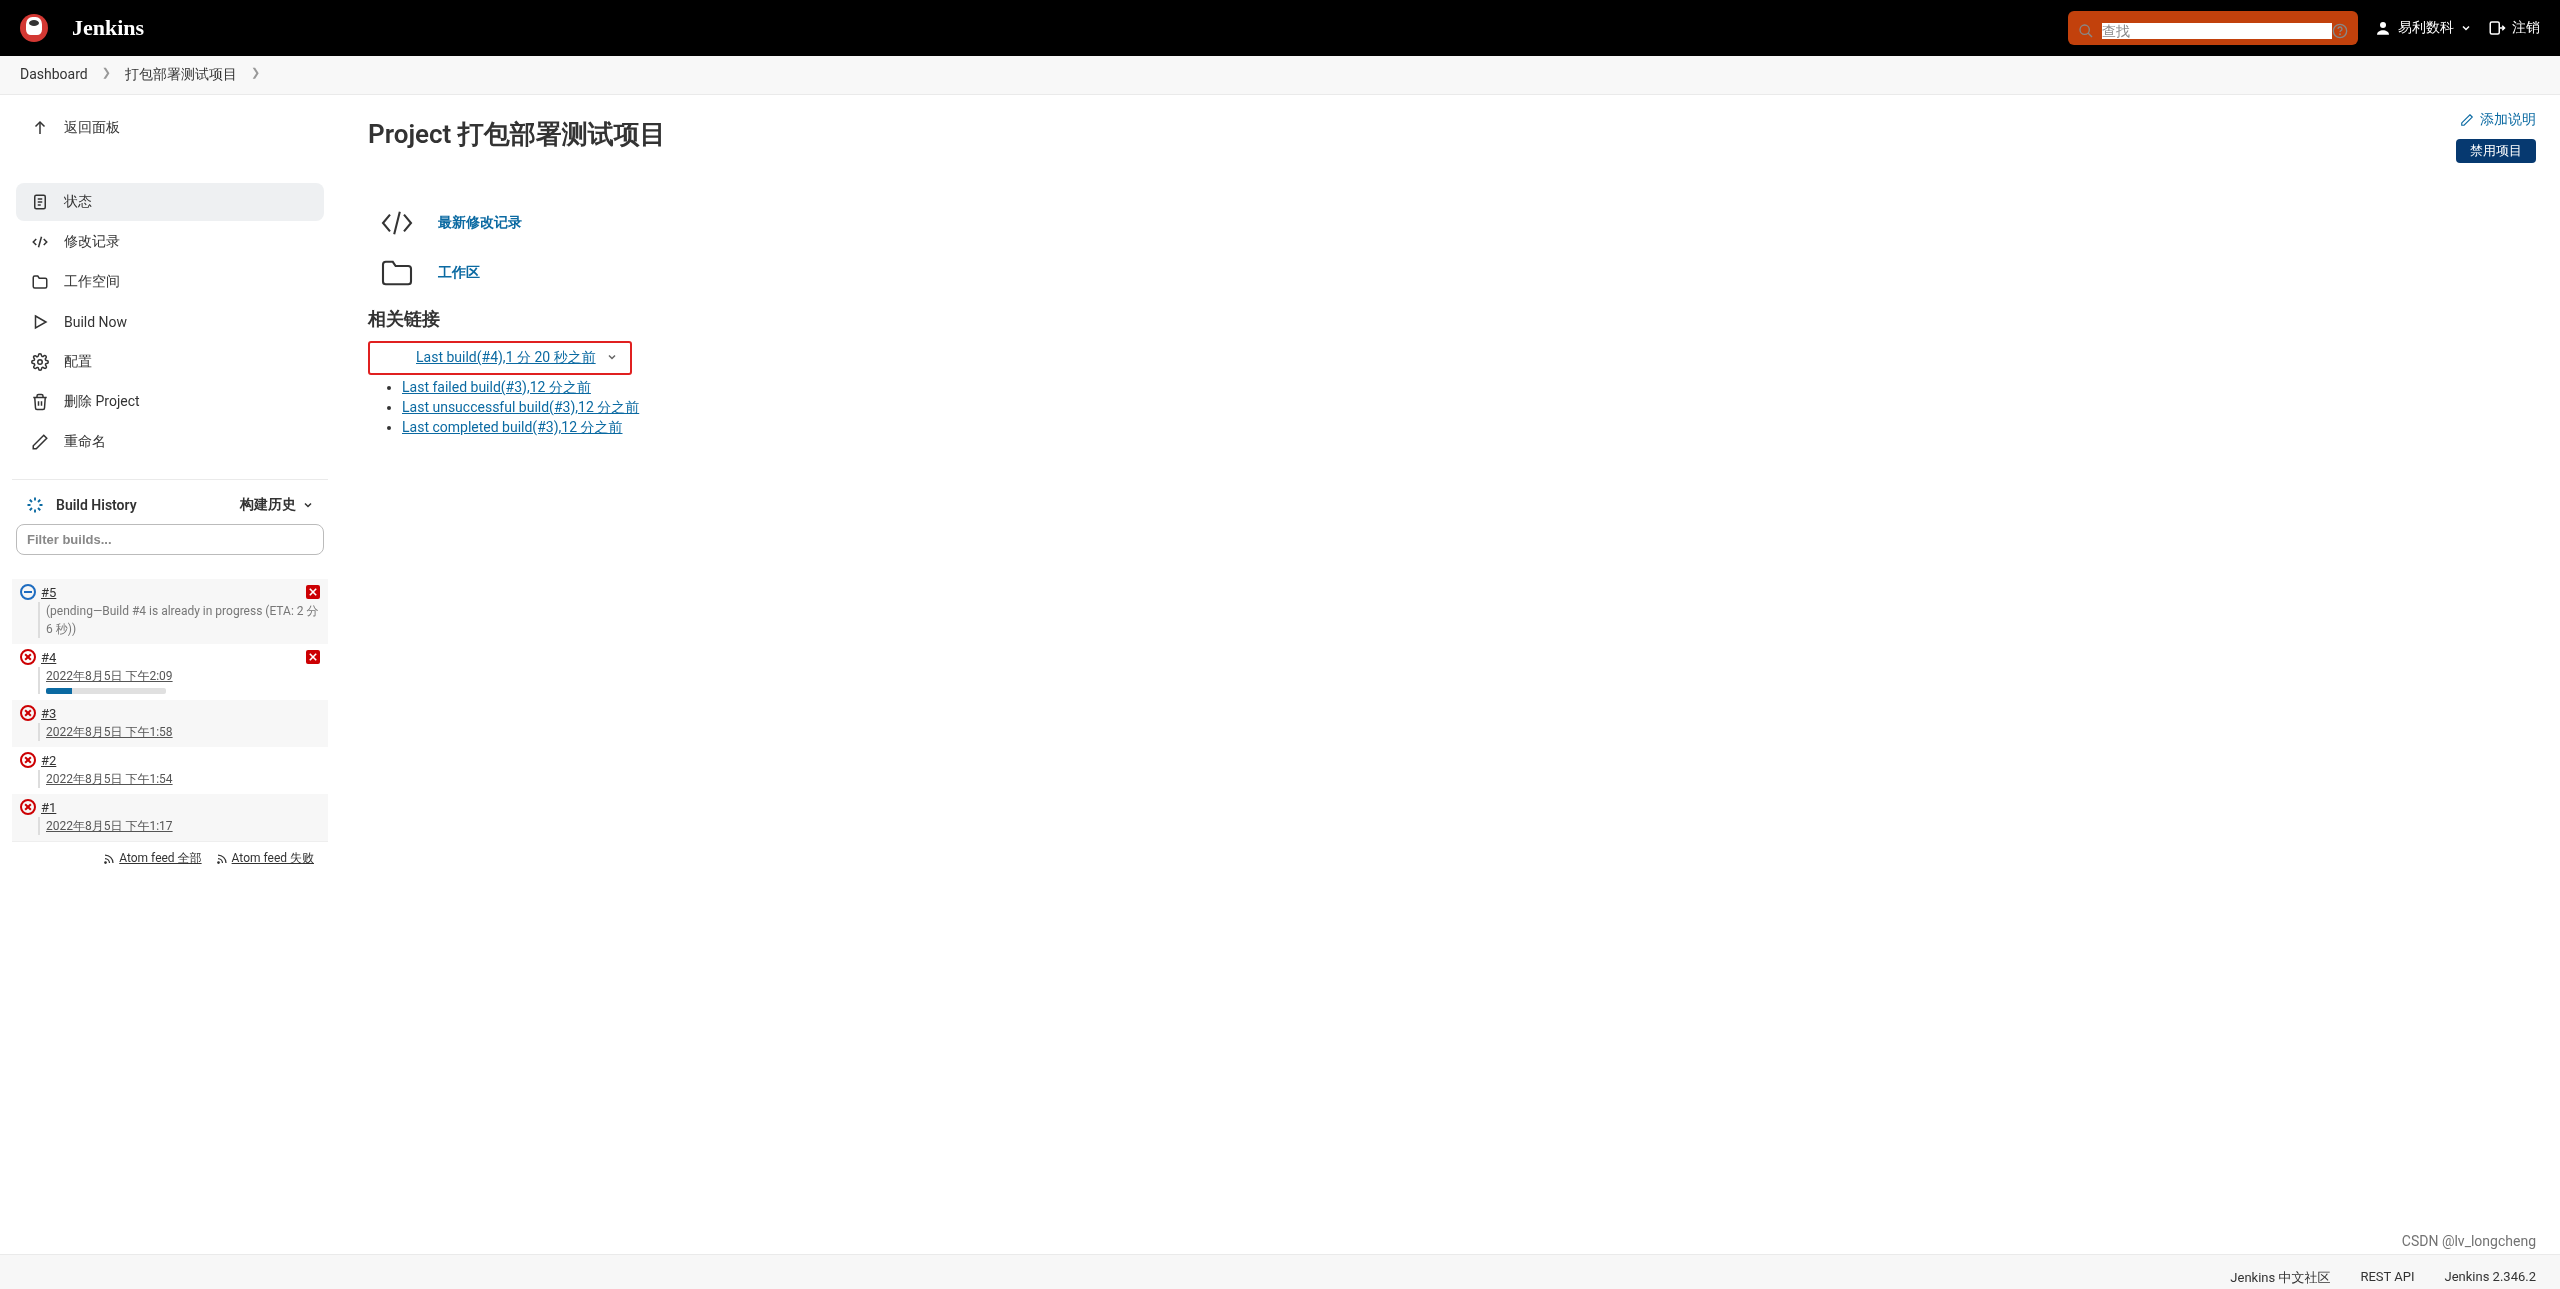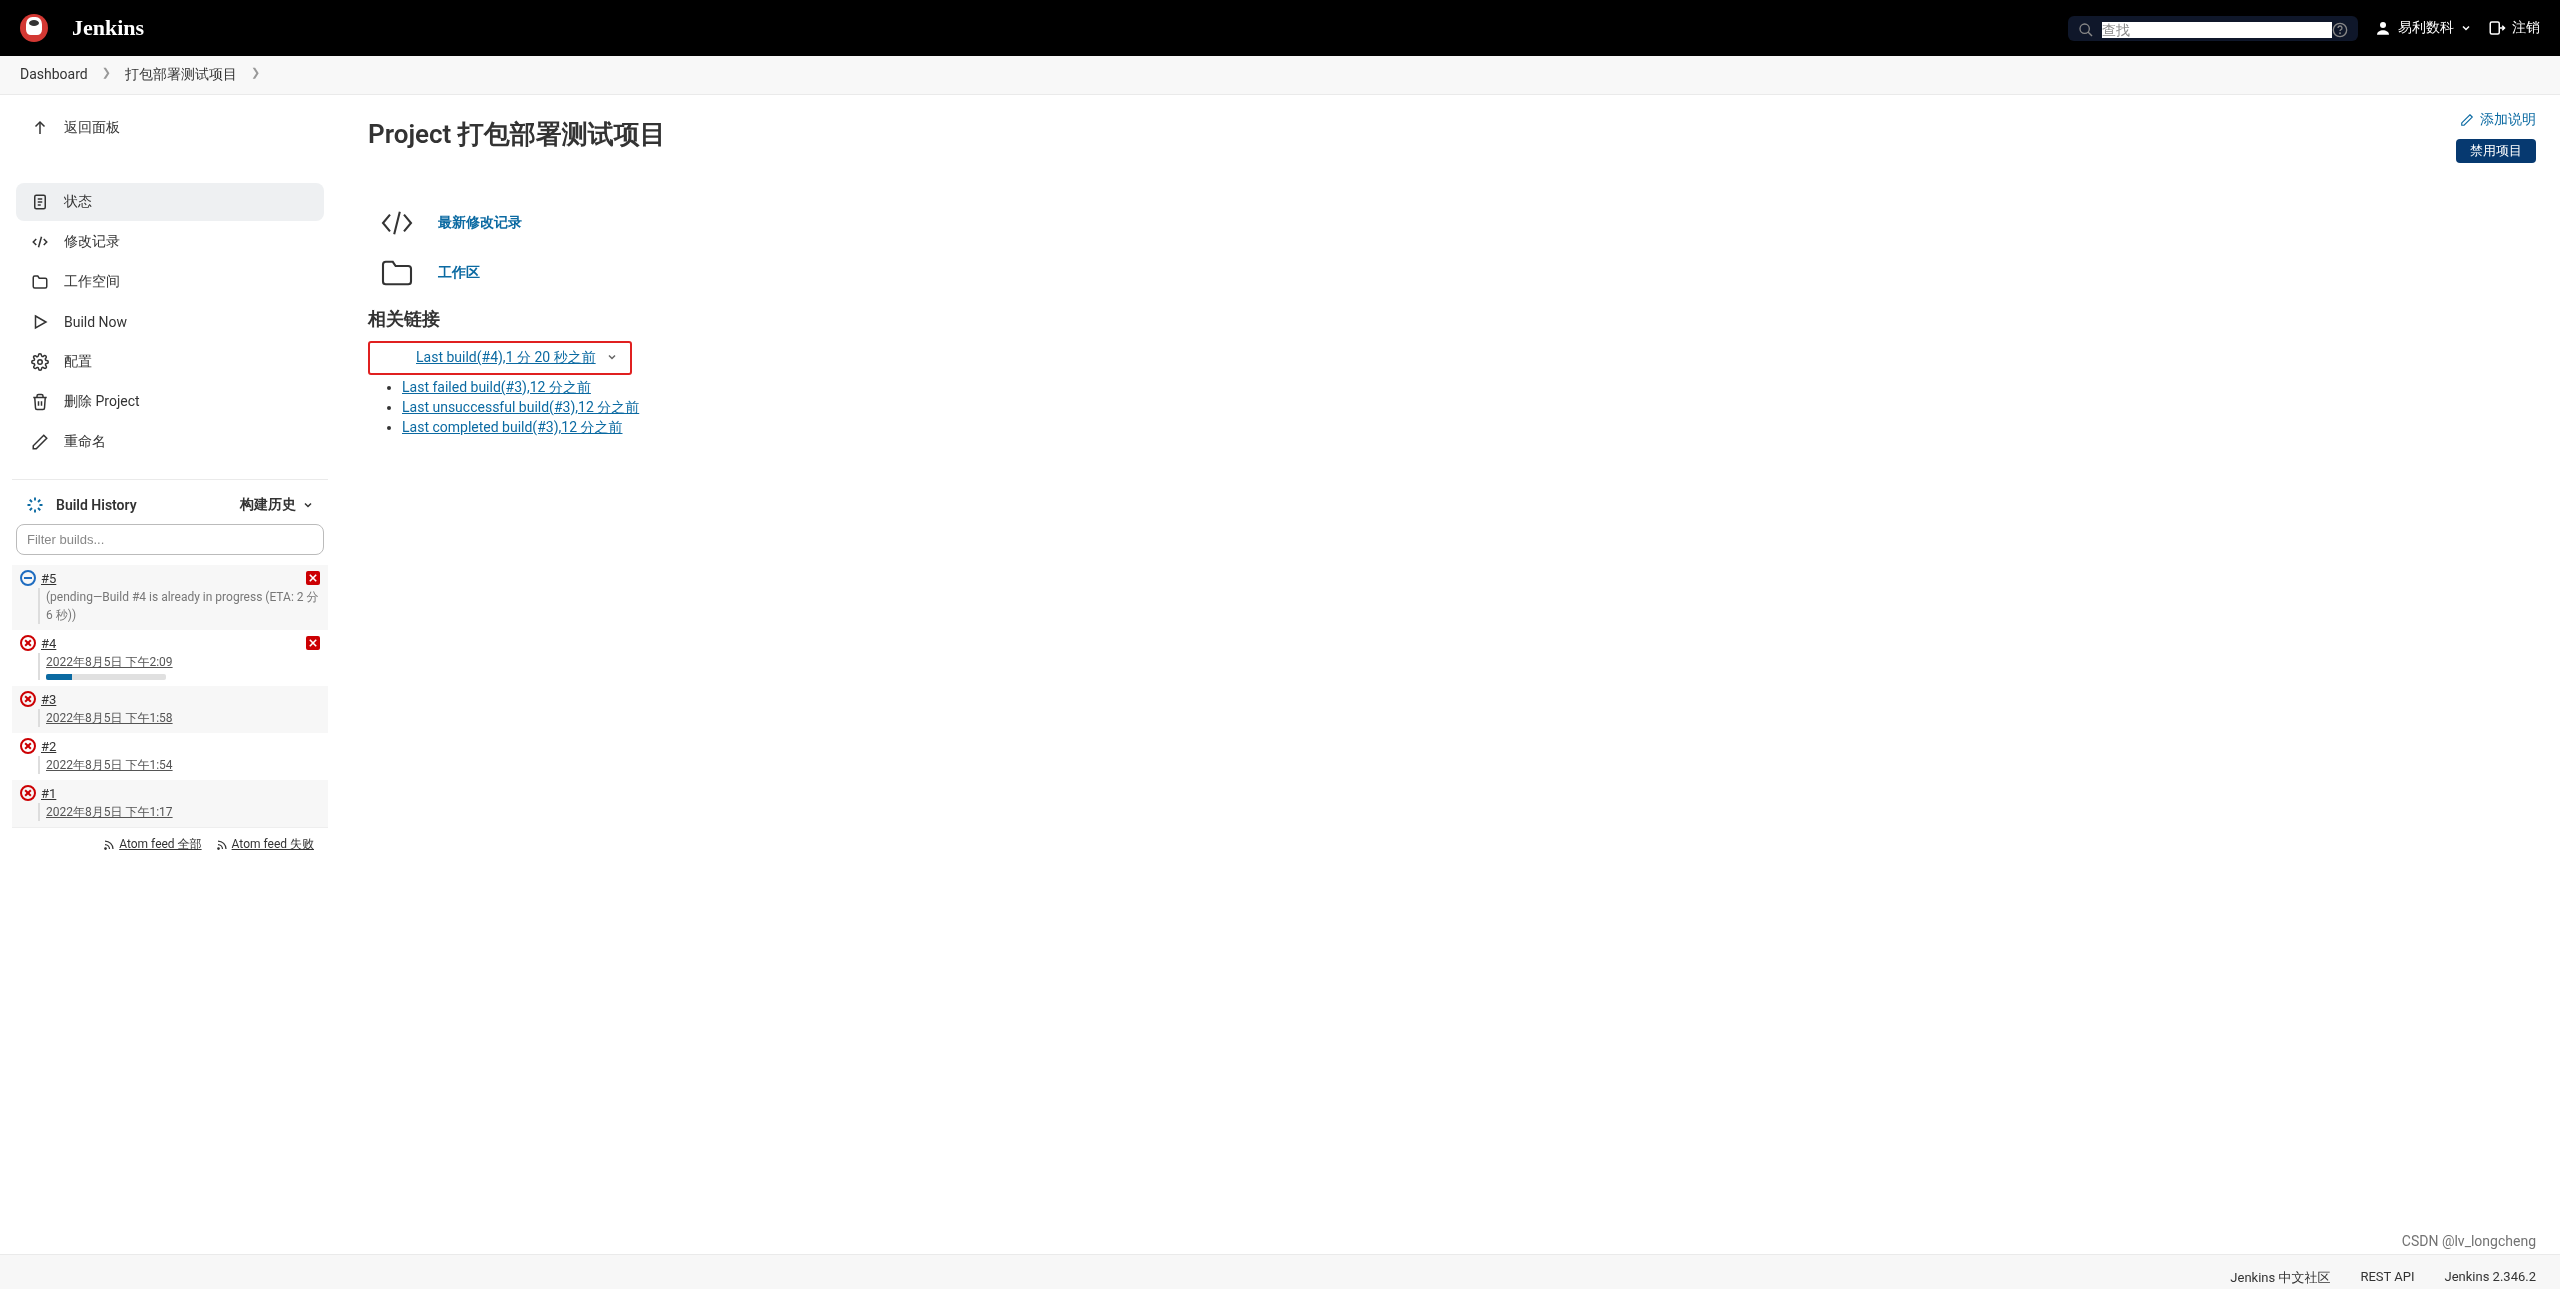--- a/index.html
+++ b/index.html
@@ -6,21 +6,21 @@
 body { font-family: -apple-system, BlinkMacSystemFont, "Segoe UI", Roboto, sans-serif; font-size: 14px; background: #fff; color: #333; }
 
 
 .header { background: #000; color: #fff; height: 56px; display: flex; align-items: center; padding: 0 20px; justify-content: space-between; }
 .header-left { display: flex; align-items: center; gap: 24px; }
 .logo-badge { width: 28px; height: 28px; background: #d33833; border-radius: 50%; display: flex; align-items: center; justify-content: center; position: relative; }
 .logo-badge::before { content: ''; width: 16px; height: 18px; background: #fff; border-radius: 40% 40% 30% 30%; position: absolute; top: 3px; }
 .logo-badge::after { content: ''; width: 10px; height: 6px; background: #333; border-radius: 50%; position: absolute; top: 6px; }
 .brand { font-size: 22px; font-weight: bold; font-family: Georgia, serif; }
 .header-right { display: flex; align-items: center; gap: 16px; }
-.search-box { background: #0f172a; border-radius: 6px; display: flex; align-items: flex-start; padding: 6px 10px; width: 290px; height: 25px; }
+.search-box { background: #c2410c; border-radius: 6px; display: flex; align-items: flex-end; padding: 6px 10px; width: 290px; height: 34px; }
 .search-box input { border: none; outline: none; flex: 1; font-size: 14px; margin-left: 8px; color: #888; }
 .search-box input::placeholder { color: #888; }
 .help-icon { color: #888; margin-left: auto; }
 .user-menu { display: flex; align-items: center; gap: 6px; color: #fff; cursor: pointer; font-weight: 500; }
 .logout-btn { display: flex; align-items: center; gap: 6px; color: #fff; cursor: pointer; font-weight: 500; }
 
 
 .breadcrumbs { background: #f8f8f8; border-bottom: 1px solid #eaeaea; padding: 10px 20px; display: flex; align-items: flex-start; gap: 14px; font-size: 14px; }
 .breadcrumbs a { color: #333; text-decoration: none; }
 .crumb-sep { color: #999; font-size: 11px; }
@@ -31,21 +31,21 @@
 .sidebar-links { padding: 0 4px 8px 4px; }
 .side-item { display: flex; align-items: center; gap: 14px; padding: 10px 14px; border-radius: 8px; cursor: pointer; color: #333; text-decoration: none; margin: 2px 0; }
 .side-item.active { background: #eef0f2; font-weight: 500; margin-top: 36px; }
 .side-icon { width: 20px; display: flex; align-items: center; justify-content: center; color: #333; }
 .side-icon svg { width: 18px; height: 18px; }
 
 .history-sect { border-top: 1px solid #eaeaea; padding-top: 10px; margin-top: 8px; }
 .history-head { display: flex; align-items: center; justify-content: space-between; padding: 6px 14px 10px 14px; }
 .history-head-left { display: flex; align-items: center; gap: 12px; font-weight: 600; }
 .history-toggle { display: flex; align-items: center; gap:6px; cursor: pointer; font-size: 14px; font-weight: 600; }
-.filter-input { width: calc(100% - 8px); margin: 0 4px 10px 4px; padding: 7px 10px; border: 1px solid #bbb; border-radius: 8px; font-size: 13px; }
+.filter-input { width: calc(100% - 8px); margin: 0 4px 24px 4px; padding: 7px 10px; border: 1px solid #bbb; border-radius: 8px; font-size: 13px; font-weight: bold; }
 .filter-input::placeholder { color: #888; }
 
 .build-row { padding: 5px 8px 6px 8px; }
 .build-row:nth-child(odd) { background: #f7f7f7; }
 .build-row-top { display: flex; align-items: center; gap: 5px; }
 .build-status { width: 16px; height: 16px; border-radius: 50%; display: flex; align-items: center; justify-content: center; flex-shrink: 0; }
 .status-pending { border: 2px solid #1e6cc0; position: relative; }
 .status-pending::before { content: ''; width: 8px; height: 2px; background: #1e6cc0; position: absolute; top: 5px; }
 .status-fail { border: 2px solid #cc0003; position: relative; }
 .status-fail::before, .status-fail::after { content: ''; width: 8px; height: 2px; background: #cc0003; position: absolute; top: 5px; left: 2px; }

